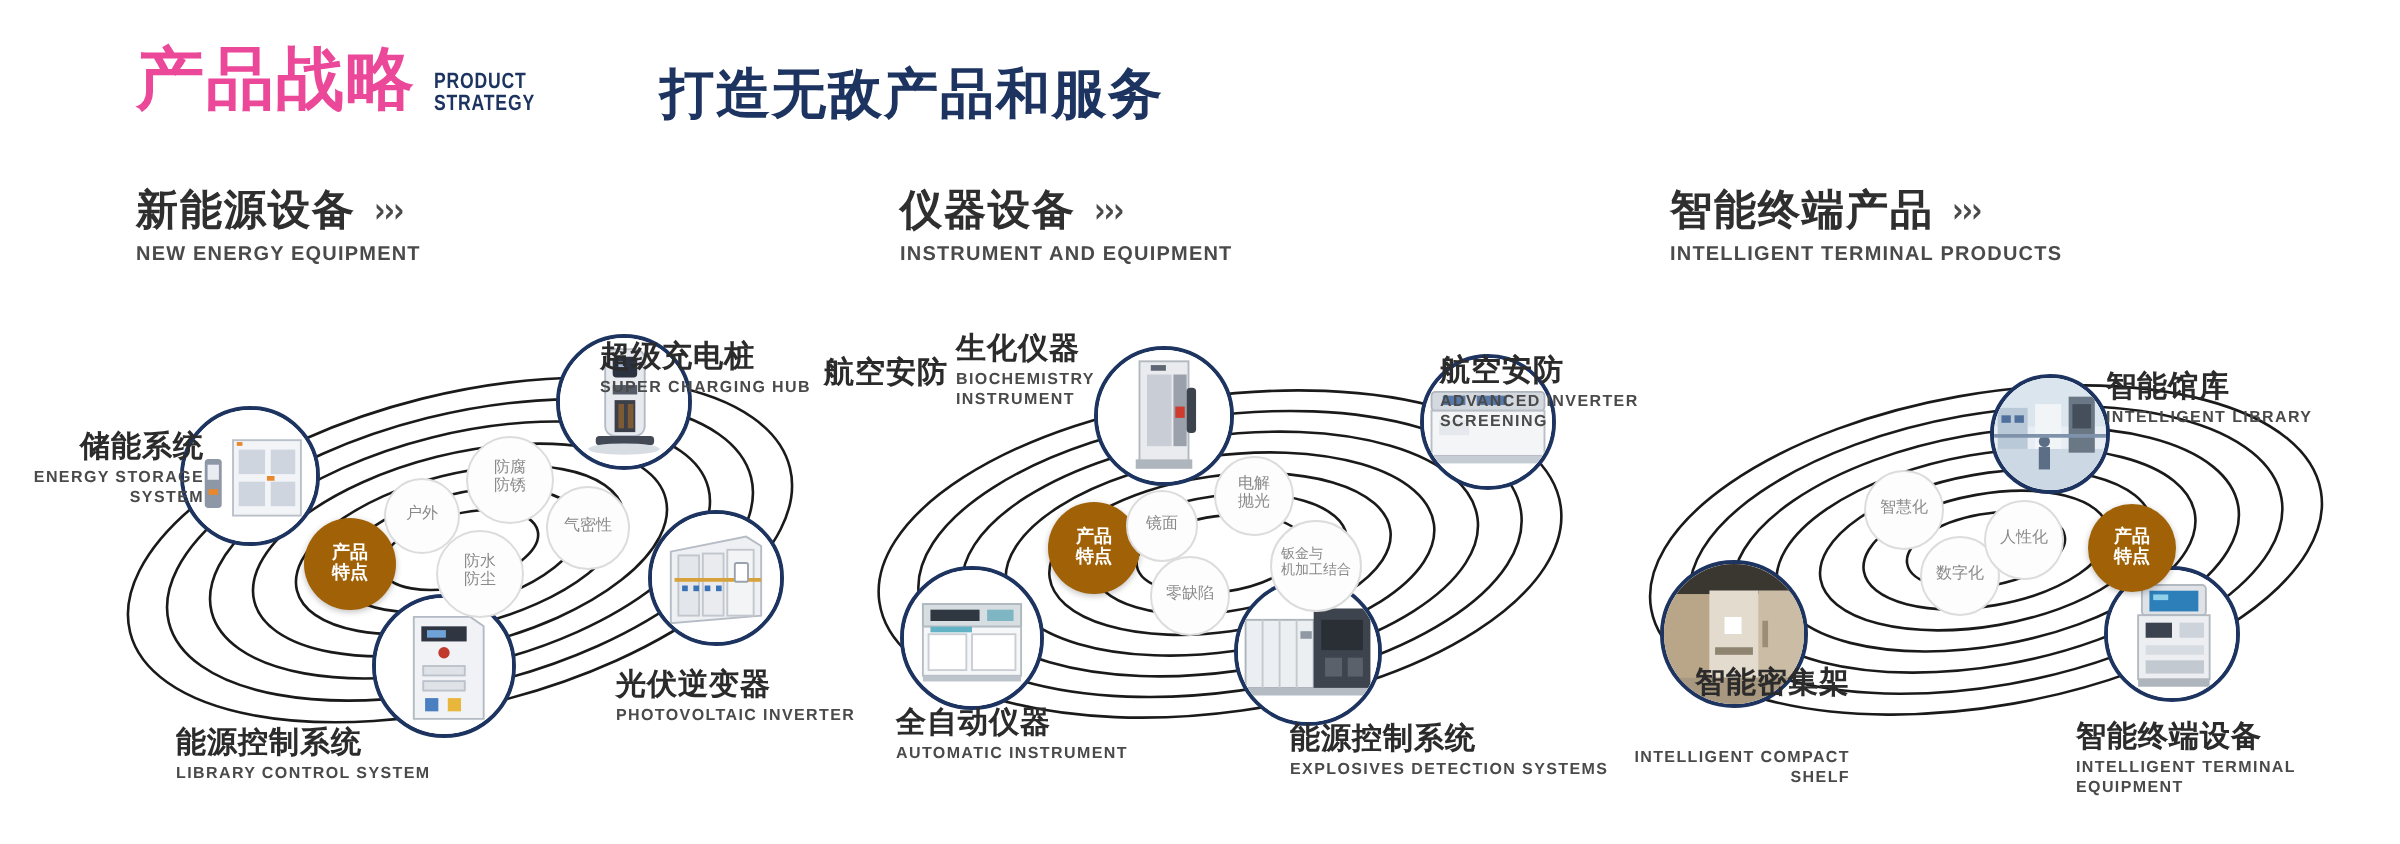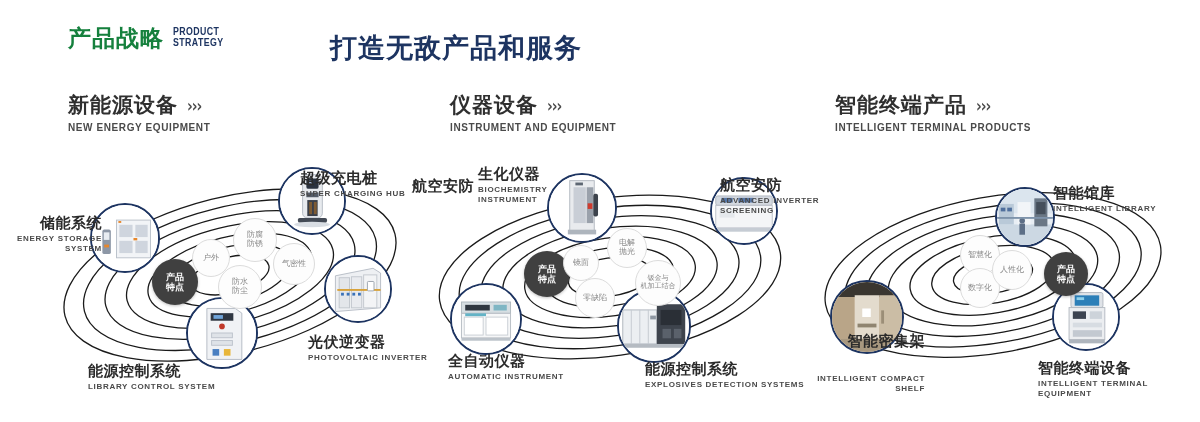--- a/index.html
+++ b/index.html
@@ -9,23 +9,23 @@
     background:#ffffff;
     font-family:"Liberation Sans","DejaVu Sans",sans-serif;
     color:#2b2b2b;
     position:relative;
   }
   .stage{position:absolute;left:0;top:0;width:1200px;height:422px;}
 
   
   .header{position:absolute;left:68px;top:26px;display:flex;align-items:flex-end;}
   .brand-cn{
-    font-size:23px;font-weight:bold;letter-spacing:1px;
-    color:#15803d;line-height:1;
-    font-family:Liberation Serif, serif;
+    font-size:34px;font-weight:bold;letter-spacing:1px;
+    color:#ec4899;line-height:1;
+    font-family:Liberation Mono, monospace;
   }
   .brand-en{
     margin-left:9px;margin-bottom:2px;
     font-size:11px;font-weight:bold;line-height:11px;
     color:#1d3461;letter-spacing:0.5px;
     font-family:"Liberation Sans",sans-serif;
     transform:scaleX(.80);transform-origin:left bottom;
     white-space:pre-line;
   }
   .headline{
@@ -59,26 +59,26 @@
     background:#ffffff;overflow:hidden;
     box-sizing:border-box;
   }
   .node .ph{position:absolute;left:0;top:0;width:100%;height:100%;}
 
   
   .feat{
     position:absolute;border-radius:50%;
     background:#fdfdfd;border:1px solid #dcdcdc;
     display:flex;align-items:center;justify-content:center;
-    text-align:center;color:#8a8a8a;
-    font-family:Liberation Serif, serif;
+    text-align:left;color:#8a8a8a;
+    font-family:Liberation Mono, monospace;
     line-height:1.12;box-sizing:border-box;
   }
   .feat.core{
-    background:#404040;border:none;color:#ffffff;font-weight:bold;
+    background:#a16207;border:none;color:#ffffff;font-weight:bold;
     box-shadow:0 1px 3px rgba(0,0,0,.25);
   }
 
   
   .lbl{position:absolute;}
   .lbl .cn{
     font-size:15px;font-weight:bold;color:#2b2b2b;letter-spacing:0.5px;
     font-family:"DejaVu Sans","Liberation Sans",sans-serif;line-height:1.15;
     white-space:nowrap;
   }
@@ -403,21 +403,21 @@
         <rect x="16" y="58" width="38" height="4" fill="#aeb5bd"></rect>
       </svg>
     </div>
 
     <div class="feat core" style="left:239px;top:97px;width:44px;height:44px;font-size:9px;">
       <div>
         <div>产品</div>
         <div>特点</div>
       </div>
     </div>
-    <div class="feat" style="left:127px;top:80px;width:40px;height:40px;font-size:8px;margin-left:28px;">智慧化</div>
+    <div class="feat" style="left:127px;top:80px;width:40px;height:40px;font-size:8px;">智慧化</div>
     <div class="feat" style="left:155px;top:113px;width:40px;height:40px;font-size:8px;">数字化</div>
     <div class="feat" style="left:187px;top:95px;width:40px;height:40px;font-size:8px;">人性化</div>
   </div>
 
   <div class="lbl left-al" style="left:1053px;top:185px;">
     <div class="cn">智能馆库</div>
     <div class="en">INTELLIGENT LIBRARY</div>
   </div>
 
   <div class="lbl right-al" style="left:800px;top:333px;width:125px;">

